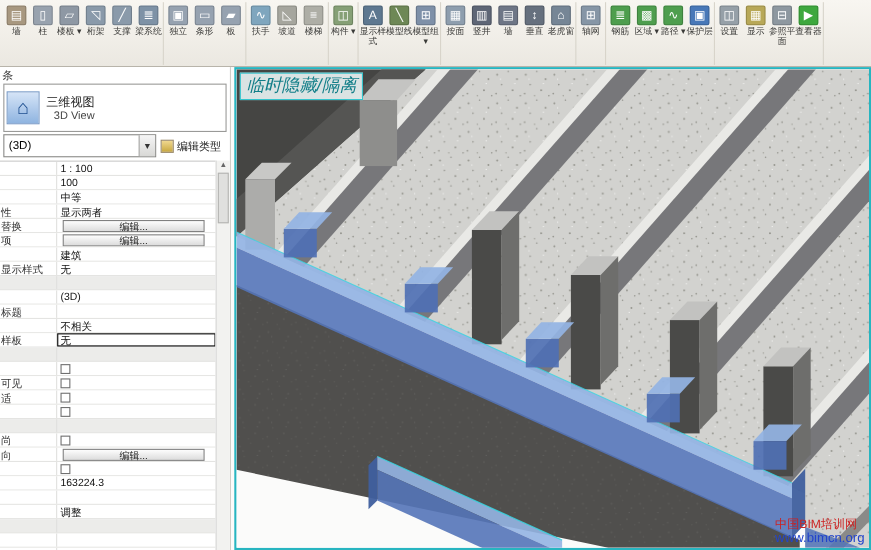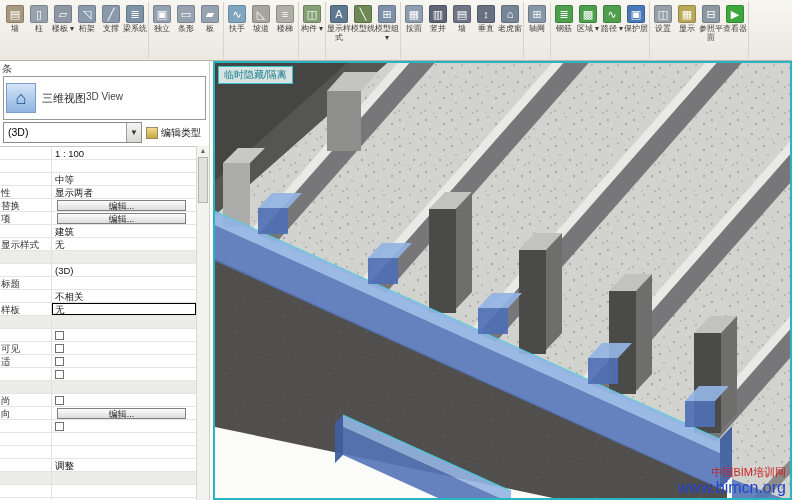--- a/index.html
+++ b/index.html
@@ -14,21 +14,21 @@
   .rlabel{font-size:8px;color:#3a3a38;text-align:center;line-height:1.12;margin-top:2px;word-break:break-all;max-width:24px;}
 
   
   .content{position:absolute;top:61px;left:0;right:0;bottom:0;background:#fbfbfa;}
 
   
   .left-panel{position:absolute;left:0;top:0;width:210px;height:439px;background:#ffffff;border-right:1px solid #d0cec8;}
   .panel-header{font-size:10px;color:#333;padding:1px 2px;height:14px;}
   .type-box{margin:1px 3px 0 3px;border:1px solid #9a9a98;background:#fff;height:44px;display:flex;align-items:center;padding:2px;}
   .type-icon{width:30px;height:30px;background:linear-gradient(#d5e4f7,#8fb4e0);border:1px solid #7a9cc8;color:#1d4e8f;font-size:18px;text-align:center;line-height:28px;margin-right:6px;flex:none;}
-  .type-lines{display:flex;flex-direction:row;}
+  .type-lines{display:flex;flex-direction:column;align-items:flex-end;}
   .tl1{font-size:11px;color:#222;}
   .tl2{font-size:10px;color:#444;}
   .combo-row{display:flex;margin:2px 3px;height:21px;gap:2px;}
   .combo{flex:1;border:1px solid #8a8a88;background:#fff;display:flex;}
   .combo-text{flex:1;font-size:10.5px;padding:3px 4px;}
   .combo-arrow{width:15px;background:linear-gradient(#f5f5f5,#d8d8d6);border-left:1px solid #a0a09e;font-size:8px;text-align:center;line-height:19px;color:#333;}
   .edit-type{width:62px;display:flex;align-items:center;font-size:10px;padding-left:2px;gap:3px;color:#222;text-align:center;}
   .et-icon{width:12px;height:12px;background:linear-gradient(#f0d890,#c8a840);border:1px solid #998866;flex:none;}
   .prop-rows{position:absolute;top:85px;left:0;right:13px;bottom:0;border-top:1px solid #c8c8c6;overflow:hidden;background:#fff;}
   .prow{display:flex;height:13px;border-bottom:1px solid #e4e4e2;background:#fff;}
@@ -36,24 +36,24 @@
   .plabel{width:52px;border-right:1px solid #e0e0de;font-size:9.5px;color:#333;padding:1px 2px 0 1px;overflow:hidden;white-space:nowrap;flex:none;}
   .pvalue{flex:1;font-size:9.5px;color:#111;padding:1px 2px 0 3px;position:relative;overflow:hidden;white-space:nowrap;}
   .pvalue.selected{outline:1.5px solid #000;outline-offset:-1.5px;}
   .pbtn{display:block;margin:0 8px 0 2px;height:11px;border:1px solid #808080;background:linear-gradient(#fdfdfd,#dcdcdc);font-size:9px;text-align:center;line-height:10px;color:#222;}
   .pcheck{display:inline-block;width:9px;height:9px;border:1px solid #707070;background:#fff;font-size:8px;line-height:8px;text-align:center;vertical-align:top;margin-top:1px;}
   .pscroll{position:absolute;top:85px;right:0;bottom:0;width:13px;background:#f2f2f0;border-left:1px solid #d8d8d6;font-size:7px;color:#666;text-align:center;line-height:10px;}
   .pthumb{margin:1px 1px 0;height:46px;background:#e0e0de;border:1px solid #b4b4b2;}
 
   
   .viewport{position:absolute;left:213px;top:0;width:579px;height:439px;border:2px solid #27b5c0;background:#fff;}
-  .overlay-label{position:absolute;top:3px;left:3px;border:1px solid #35c4cc;color:#117e88;background:rgba(245,255,255,.85);font-size:10px;padding:1px 5px;z-index:5;}
-  .watermark{position:absolute;right:4px;bottom:1px;text-align:right;z-index:5;line-height:1.15;}
+  .overlay-label{position:absolute;top:3px;left:3px;border:1px solid #35c4cc;color:#117e88;background:rgba(245,255,255,.85);font-size:16px;padding:1px 5px;z-index:5;font-style:italic;}
+  .watermark{position:absolute;right:4px;bottom:1px;z-index:5;line-height:1.15;}
   .wm1{color:#cc2222;font-size:11px;}
-  .wm2{color:#2244cc;font-size:16px;}
+  .wm2{color:#2244cc;font-size:12px;}
   svg{display:block;}
 </style>
 </head>
 <body>
 
 <div class="app">
 
   <div class="ribbon" id="ribbon-groups">
       <div class="rgroup">
         <div class="rtool">
@@ -216,20 +216,21 @@
           <span>编辑类型</span>
         </div>
       </div>
       <div class="prop-rows" id="prop-rows">
           <div class="prow">
             <div class="plabel"></div>
             <div class="pvalue">1 : 100</div>
           </div>
           <div class="prow">
             <div class="plabel"></div>
+            <div class="pvalue">100</div>
           </div>
           <div class="prow">
             <div class="plabel"></div>
             <div class="pvalue">中等</div>
           </div>
           <div class="prow">
             <div class="plabel">性</div>
             <div class="pvalue">显示两者</div>
           </div>
           <div class="prow">
@@ -305,20 +306,21 @@
             <div class="pvalue">
               <span class="pbtn">编辑...</span>
             </div>
           </div>
           <div class="prow">
             <div class="plabel"></div>
             <div class="pvalue"><span class="pcheck"></span></div>
           </div>
           <div class="prow">
             <div class="plabel"></div>
+            <div class="pvalue">163224.3</div>
           </div>
           <div class="prow">
             <div class="plabel"></div>
           </div>
           <div class="prow">
             <div class="plabel"></div>
             <div class="pvalue">调整</div>
           </div>
           <div class="prow section">
             <div class="plabel"></div>

